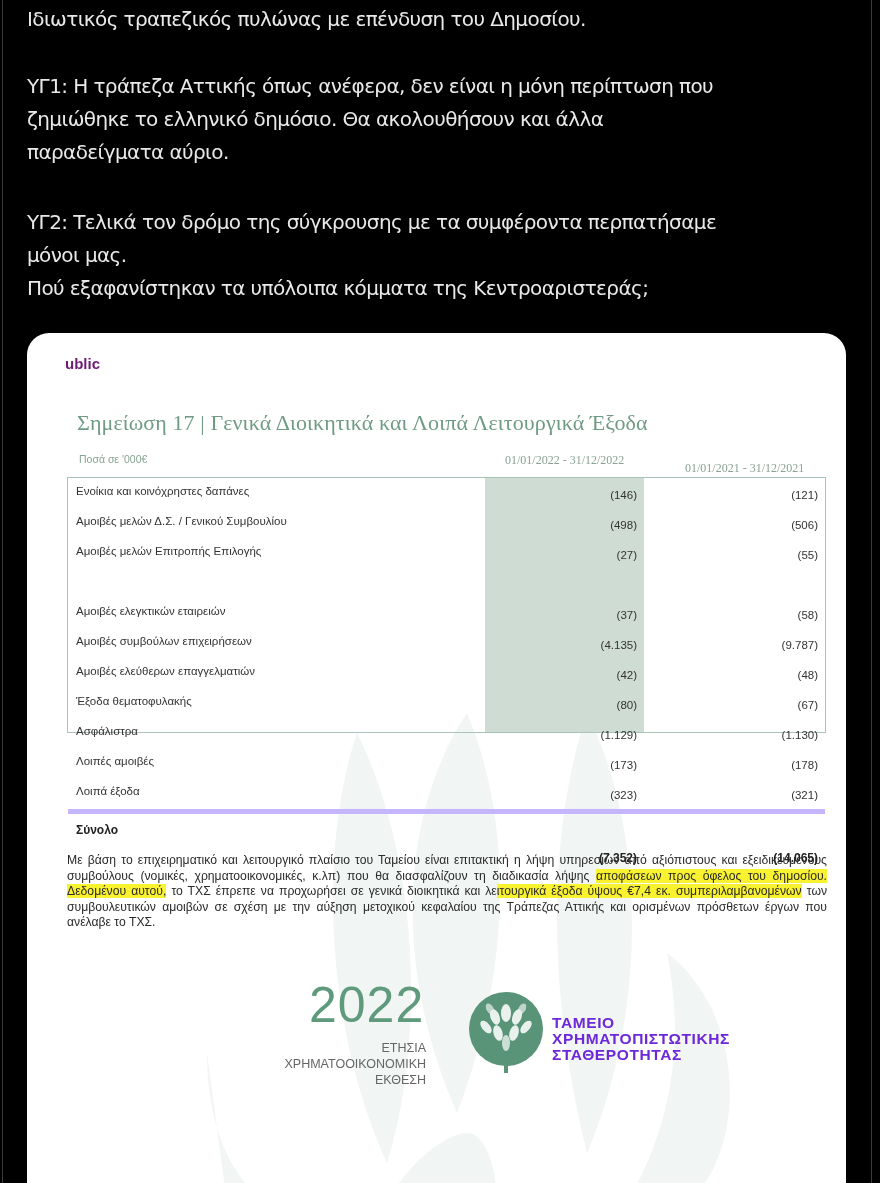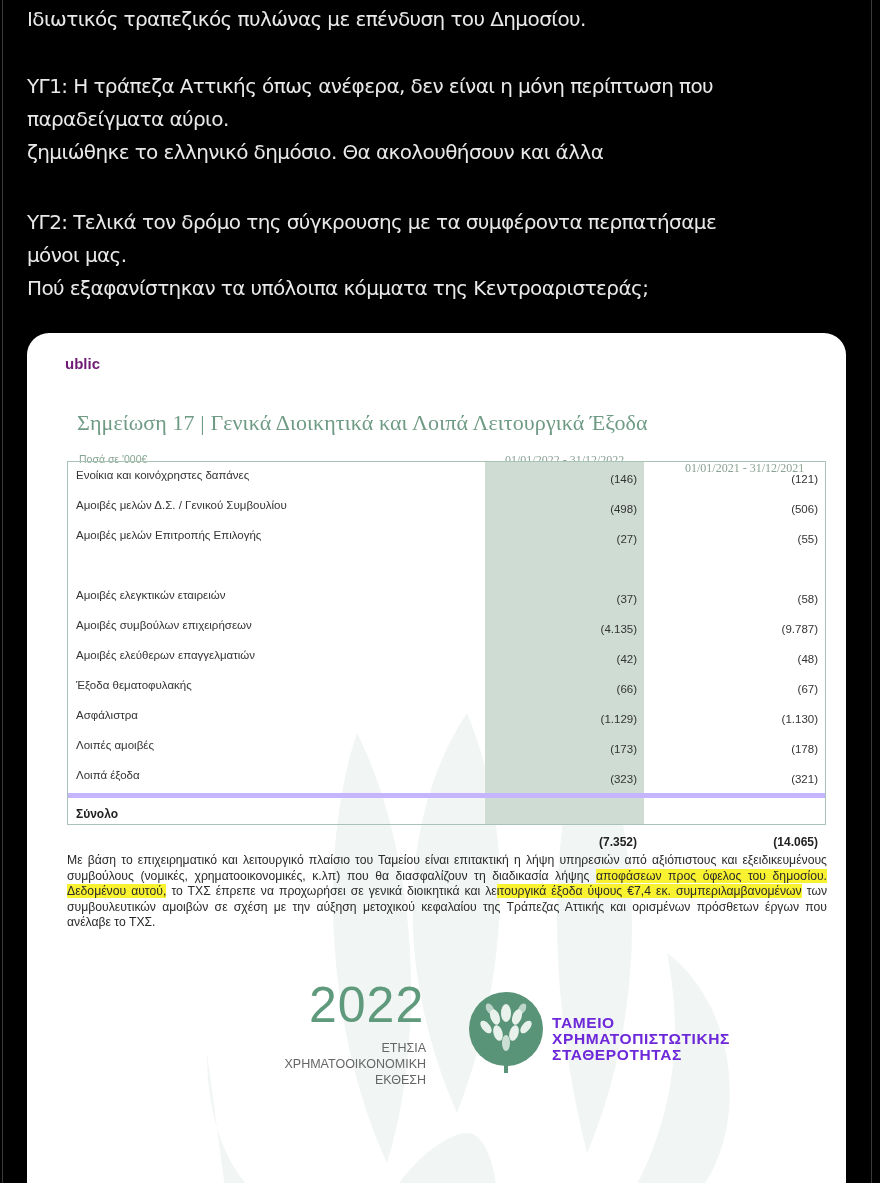--- a/index.html
+++ b/index.html
@@ -19,21 +19,21 @@
   .watermark { position: absolute; left: 0; top: 0; width: 100%; height: 100%; pointer-events: none; }
   .brand-fragment { position: absolute; left: -2px; top: 22px; color: #701a75; font-size: 15px; font-weight: bold; margin-left: 40px; }
 
   .note-title { position: absolute; left: 50px; top: 77px; color: #6f9b85; font-family: "Liberation Serif", serif;
     font-size: 22px; white-space: nowrap; letter-spacing: 0.1px; }
   .units { position: absolute; left: 52px; top: 120px; color: #86a592; font-size: 10.5px; }
   .colhdr { position: absolute; top: 120px; color: #8aa294; font-size: 12px; white-space: nowrap; font-family: Liberation Serif, serif; }
   .colhdr.c1 { left: 478px; }
   .colhdr.c2 { left: 658px; margin-top: 8px; }
 
-  .table { position: absolute; left: 40px; top: 128px; width: 759px; height: 364px; border: 1px solid #a9c4b6; }
+  .table { position: absolute; left: 40px; top: 144px; width: 759px; height: 256px; border: 1px solid #a9c4b6; }
   .shade { position: absolute; left: 417px; top: 0; width: 159px; height: 100%; background: #cfdcd4; }
   .row { position: absolute; left: 0; width: 100%; height: 30px; font-size: 11.5px; color: #333; }
   .row .label { position: absolute; left: 8px; top: 7px; white-space: nowrap; }
   .row .v1 { position: absolute; right: 188px; top: 11px; }
   .row .v2 { position: absolute; right: 7px; top: 11px; }
   .row.total { border-top: 5px solid #c4b5fd; font-weight: bold; font-size: 12px; color: #222; }
   .row.total .label { top: 9px; }
   .row.total .v1, .row.total .v2 { top: 9px; margin-top: 28px; }
 
   .body-para { position: absolute; left: 40px; top: 520px; width: 760px; font-size: 12.2px; line-height: 15.6px;
@@ -49,22 +49,22 @@
 </head>
 <body>
 
 <div class="frame-line-left"></div>
 <div class="frame-line-right"></div>
 
 <div class="post-text">
   <p class="l1">Ιδιωτικός τραπεζικός πυλώνας με επένδυση του Δημοσίου.</p>
   <div class="para" style="top:70px">
     <p>ΥΓ1: Η τράπεζα Αττικής όπως ανέφερα, δεν είναι η μόνη περίπτωση που</p>
+    <p>ζημιώθηκε το ελληνικό δημόσιο. Θα ακολουθήσουν και άλλα</p>
     <p>παραδείγματα αύριο.</p>
-    <p>ζημιώθηκε το ελληνικό δημόσιο. Θα ακολουθήσουν και άλλα</p>
   </div>
   <div class="para" style="top:206px">
     <p>ΥΓ2: Τελικά τον δρόμο της σύγκρουσης με τα συμφέροντα περπατήσαμε</p>
     <p>μόνοι μας.</p>
     <p>Πού εξαφανίστηκαν τα υπόλοιπα κόμματα της Κεντροαριστεράς;</p>
   </div>
 </div>
 
 <div class="card">
   <svg class="watermark" viewBox="0 0 819 870">
@@ -111,21 +111,21 @@
       <span class="v1">(4.135)</span>
       <span class="v2">(9.787)</span>
     </div>
     <div class="row" style="top:180px">
       <span class="label">Αμοιβές ελεύθερων επαγγελματιών</span>
       <span class="v1">(42)</span>
       <span class="v2">(48)</span>
     </div>
     <div class="row" style="top:210px">
       <span class="label">Έξοδα θεματοφυλακής</span>
-      <span class="v1">(66)</span>
+      <span class="v1">(80)</span>
       <span class="v2">(67)</span>
     </div>
     <div class="row" style="top:240px">
       <span class="label">Ασφάλιστρα</span>
       <span class="v1">(1.129)</span>
       <span class="v2">(1.130)</span>
     </div>
     <div class="row" style="top:270px">
       <span class="label">Λοιπές αμοιβές</span>
       <span class="v1">(173)</span>

